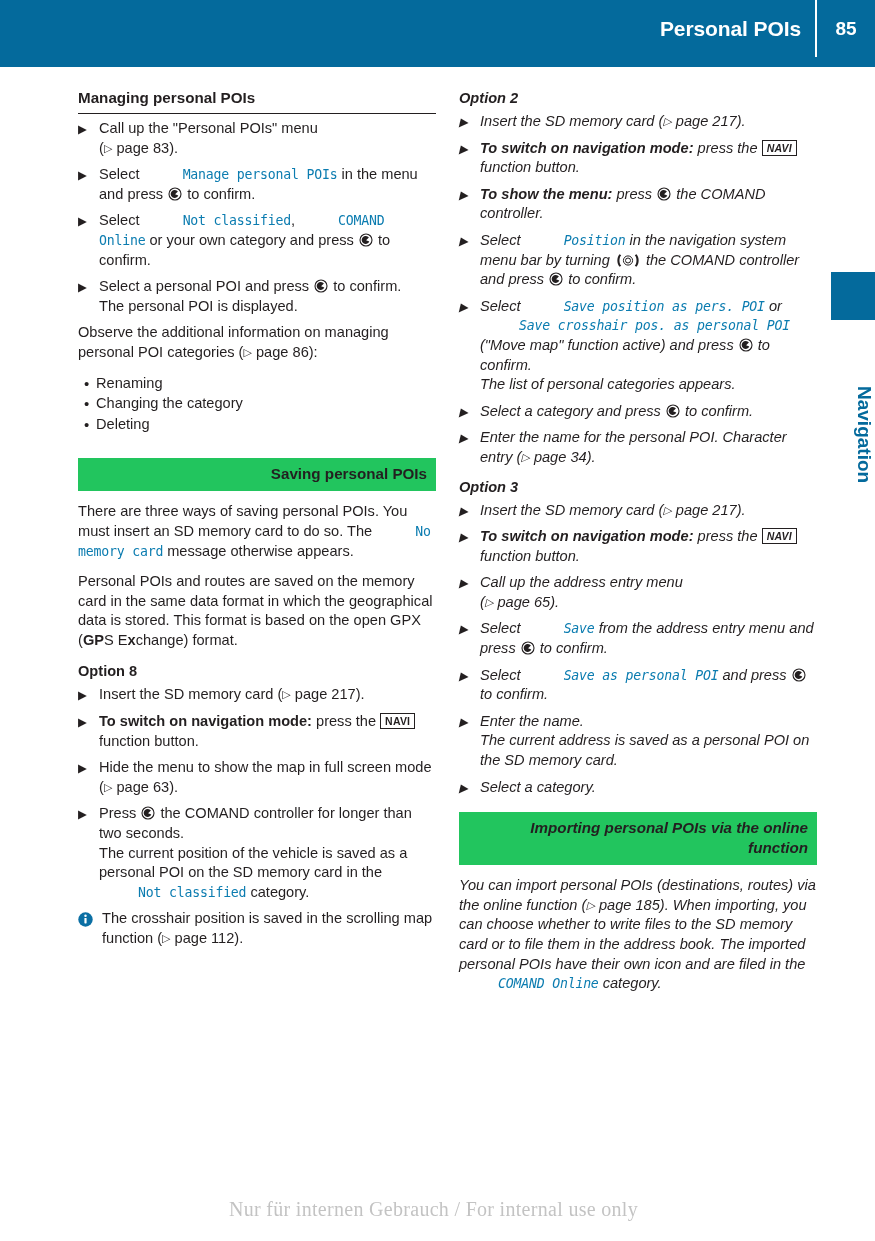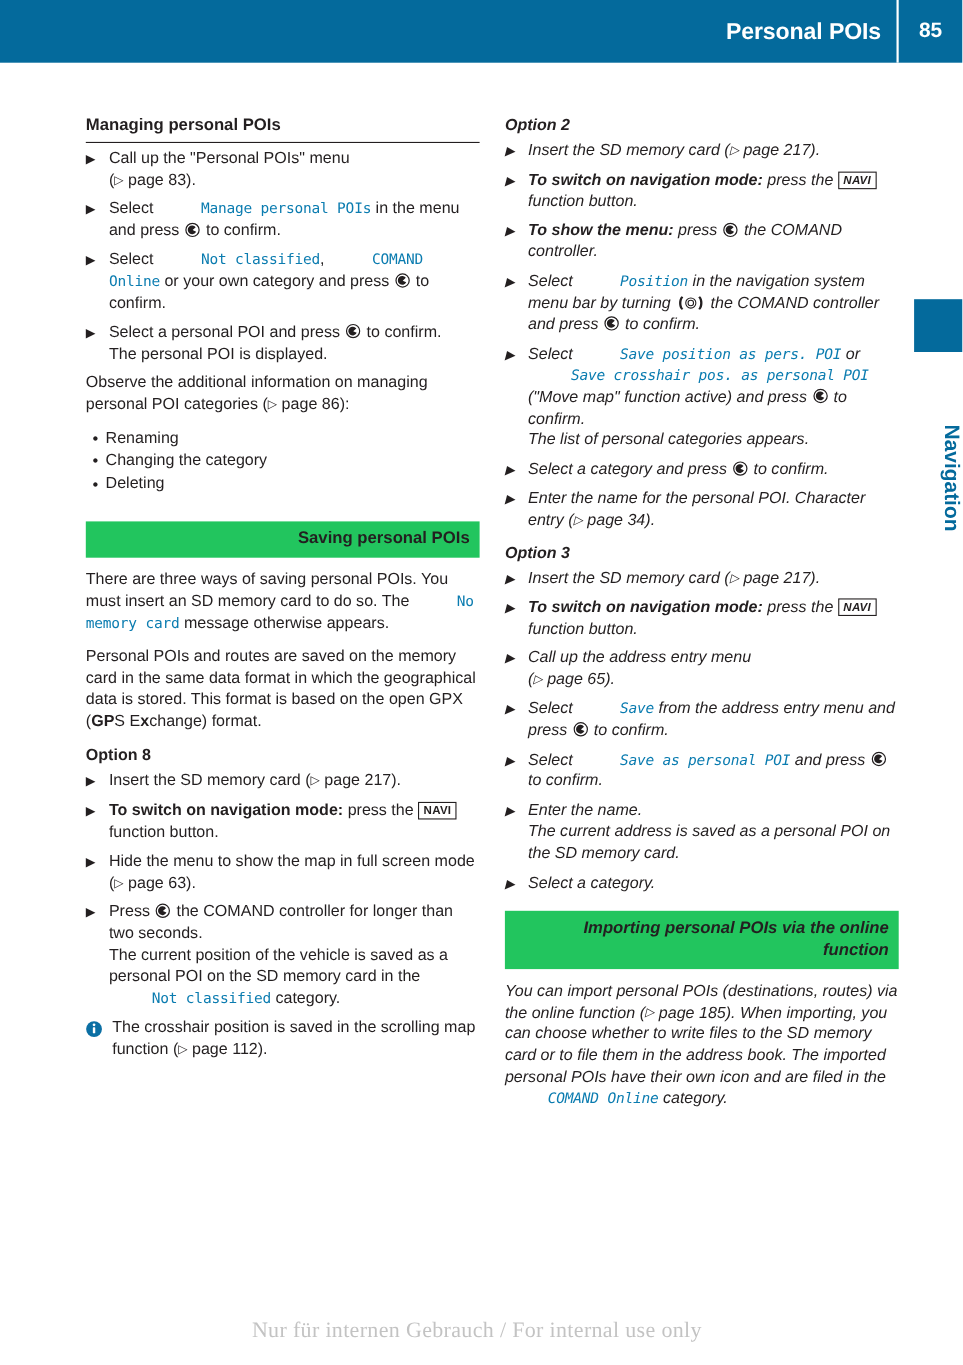--- a/index.html
+++ b/index.html
@@ -14,21 +14,21 @@
     font-family: "Liberation Sans", sans-serif;
     color: #231f20;
     overflow: hidden;
   }
 
   
   .header-bar {
     position: absolute;
     left: 0; top: 0;
     width: 875px;
-    height: 57px;
+    height: 67px;
     background: #046a9c;
   }
   .header-inner {
     position: absolute;
     right: 0; top: 0;
     height: 57px;
     display: flex;
     align-items: center;
   }
   .header-title {
@@ -73,21 +73,21 @@
     writing-mode: vertical-rl;
     display: flex;
     align-items: flex-start;
     justify-content: center;
     letter-spacing: 0px;
   }
 
   
   .col {
     position: absolute;
-    top: 104px;
+    top: 88px;
     width: 358px;
     font-size: 14.6px;
     line-height: 19.6px;
   }
   .col-left  { left: 78px; }
   .col-right { left: 459px; font-style: italic; }
 
   
   h2.sec-title {
     font-size: 15.2px;

